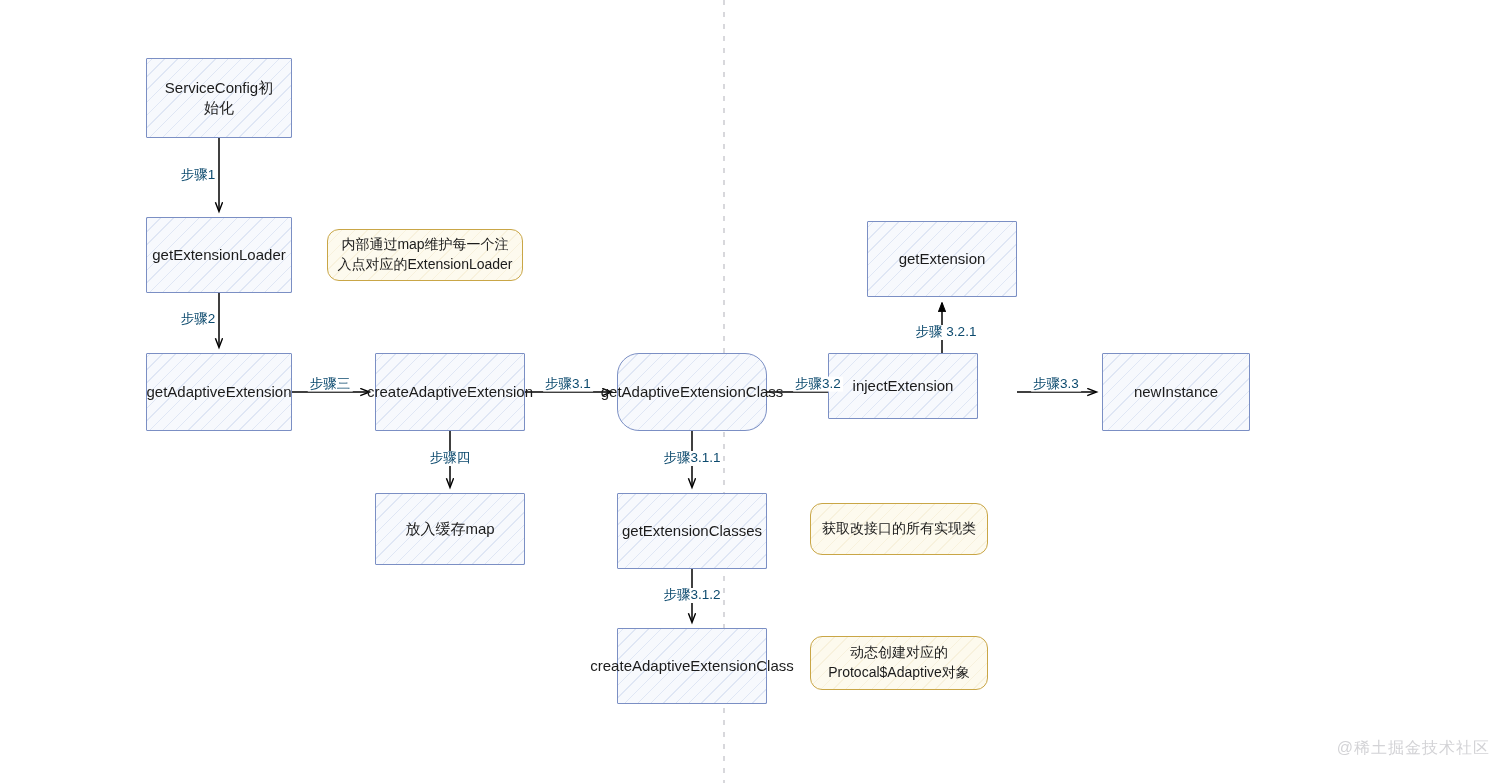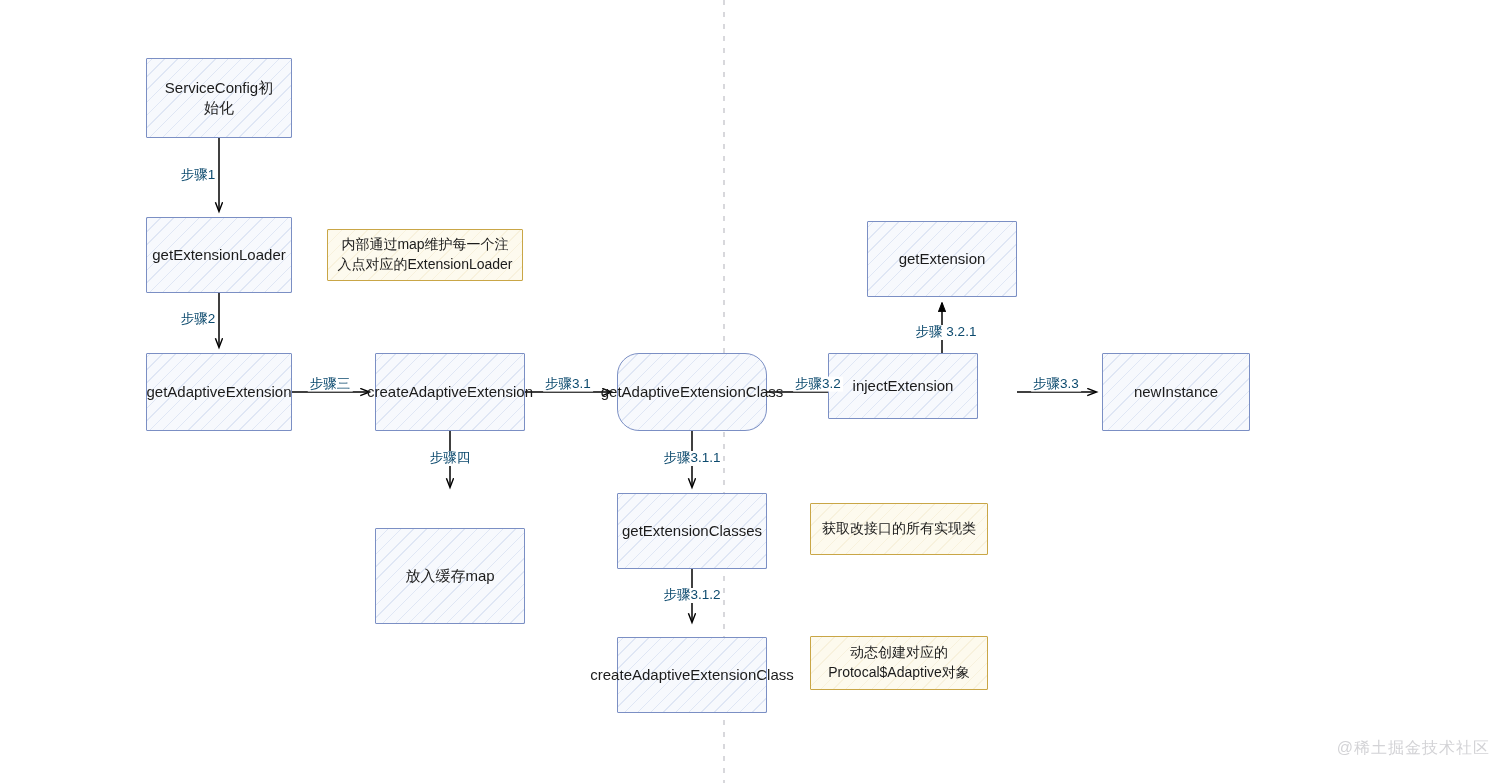--- a/index.html
+++ b/index.html
@@ -44,21 +44,21 @@
        rgba(201,166,70,.10) 0px,
        rgba(201,166,70,.10) 1px,
        rgba(255,255,255,0) 1px,
        rgba(255,255,255,0) 9px);
     display:flex;align-items:center;justify-content:center;
     text-align:center;
     color:#1b1b1b;
     font-size:14px;
     line-height:1.4;
     padding:3px 8px;
-    border-radius:1px;
+    border-radius:12px;
   }
 
   .edge-label{
     position:absolute;
     font-size:13.5px;
     color:#0c4a6e;
     white-space:nowrap;
     background:#ffffff;
     padding:0 2px;
     line-height:1.1;
@@ -122,33 +122,33 @@
   </div>
 
   <div class="node" style="left:146px;top:353px;width:146px;height:78px;">
     <span>getAdaptiveExtension</span>
   </div>
 
   <div class="node" style="left:375px;top:353px;width:150px;height:78px;">
     <span>createAdaptiveExtension</span>
   </div>
 
-  <div class="node" style="left:375px;top:493px;width:150px;height:96px;margin-top:35px;">
+  <div class="node" style="left:375px;top:493px;width:150px;height:72px;">
     <span>放入缓存map</span>
   </div>
 
   <div class="node" style="left:617px;top:353px;width:150px;height:78px;border-radius:22px;">
     <span>getAdaptiveExtensionClass</span>
   </div>
 
   <div class="node" style="left:617px;top:493px;width:150px;height:76px;">
     <span>getExtensionClasses</span>
   </div>
 
-  <div class="node" style="left:617px;top:628px;width:150px;height:76px;margin-top:9px;">
+  <div class="node" style="left:617px;top:628px;width:150px;height:76px;">
     <span>createAdaptiveExtensionClass</span>
   </div>
 
   <div class="node" style="left:867px;top:221px;width:150px;height:76px;">
     <span>getExtension</span>
   </div>
 
   <div class="node" style="left:828px;top:353px;width:150px;height:66px;">
     <span>injectExtension</span>
   </div>

